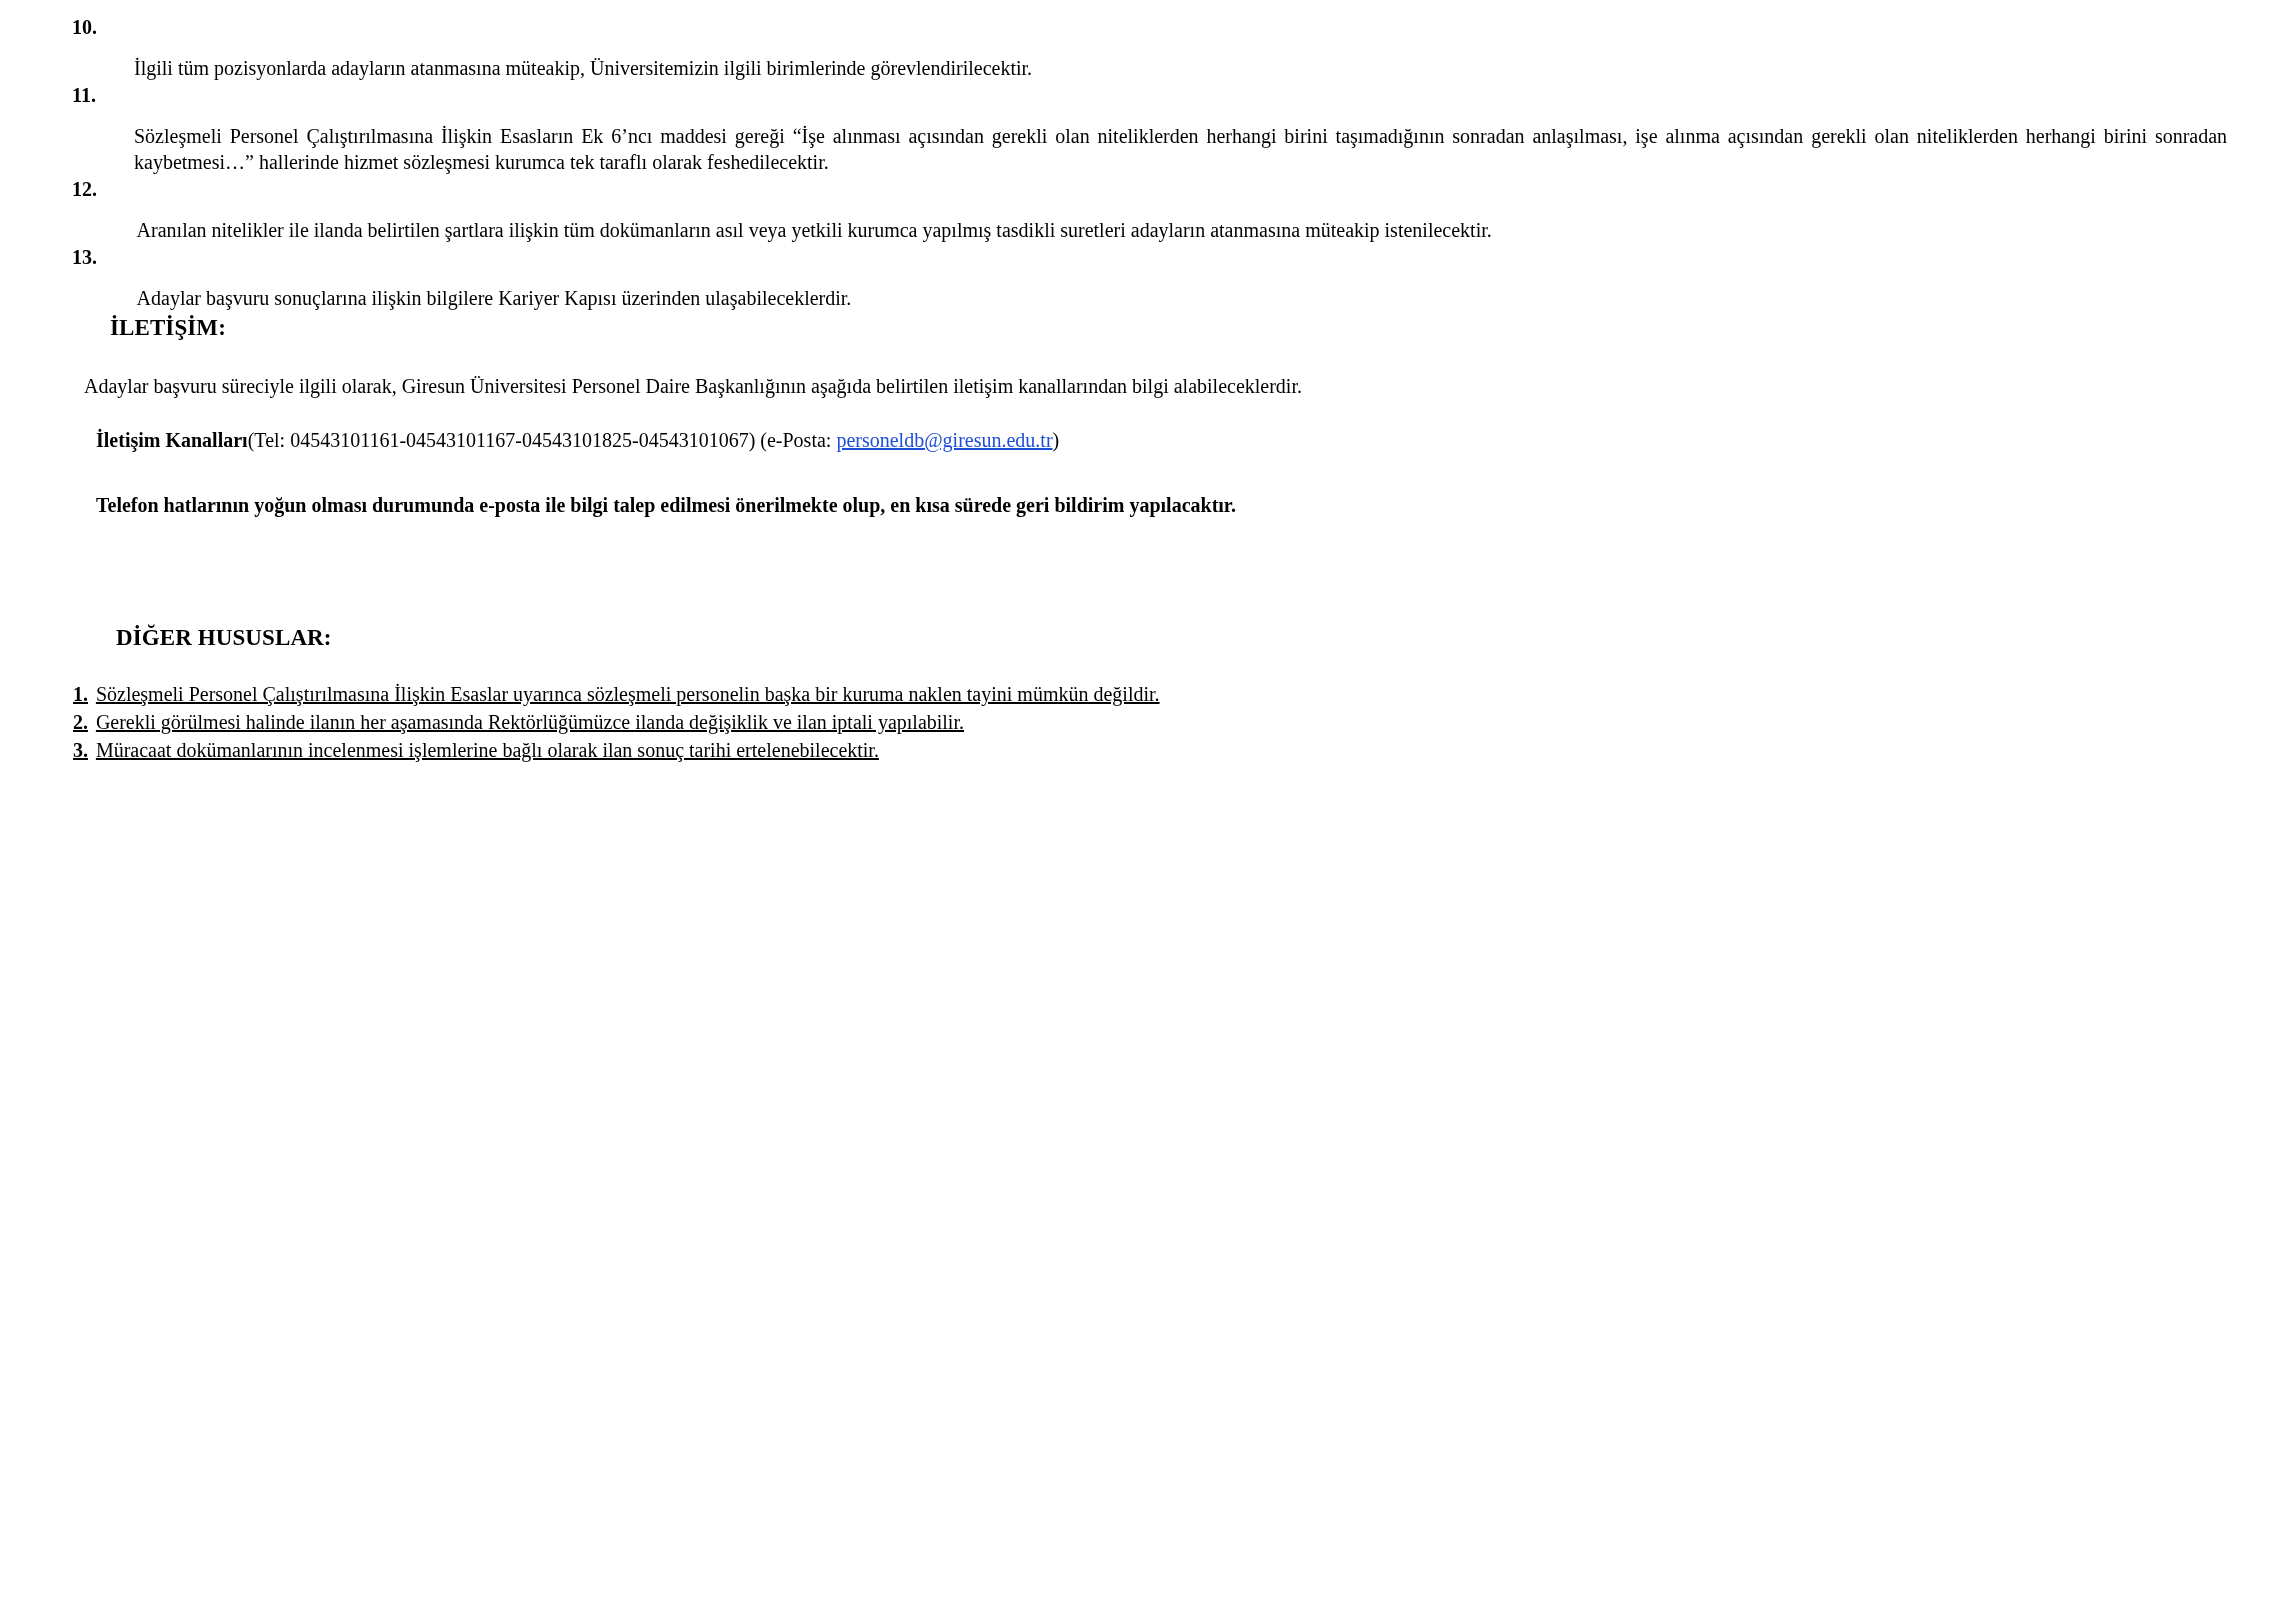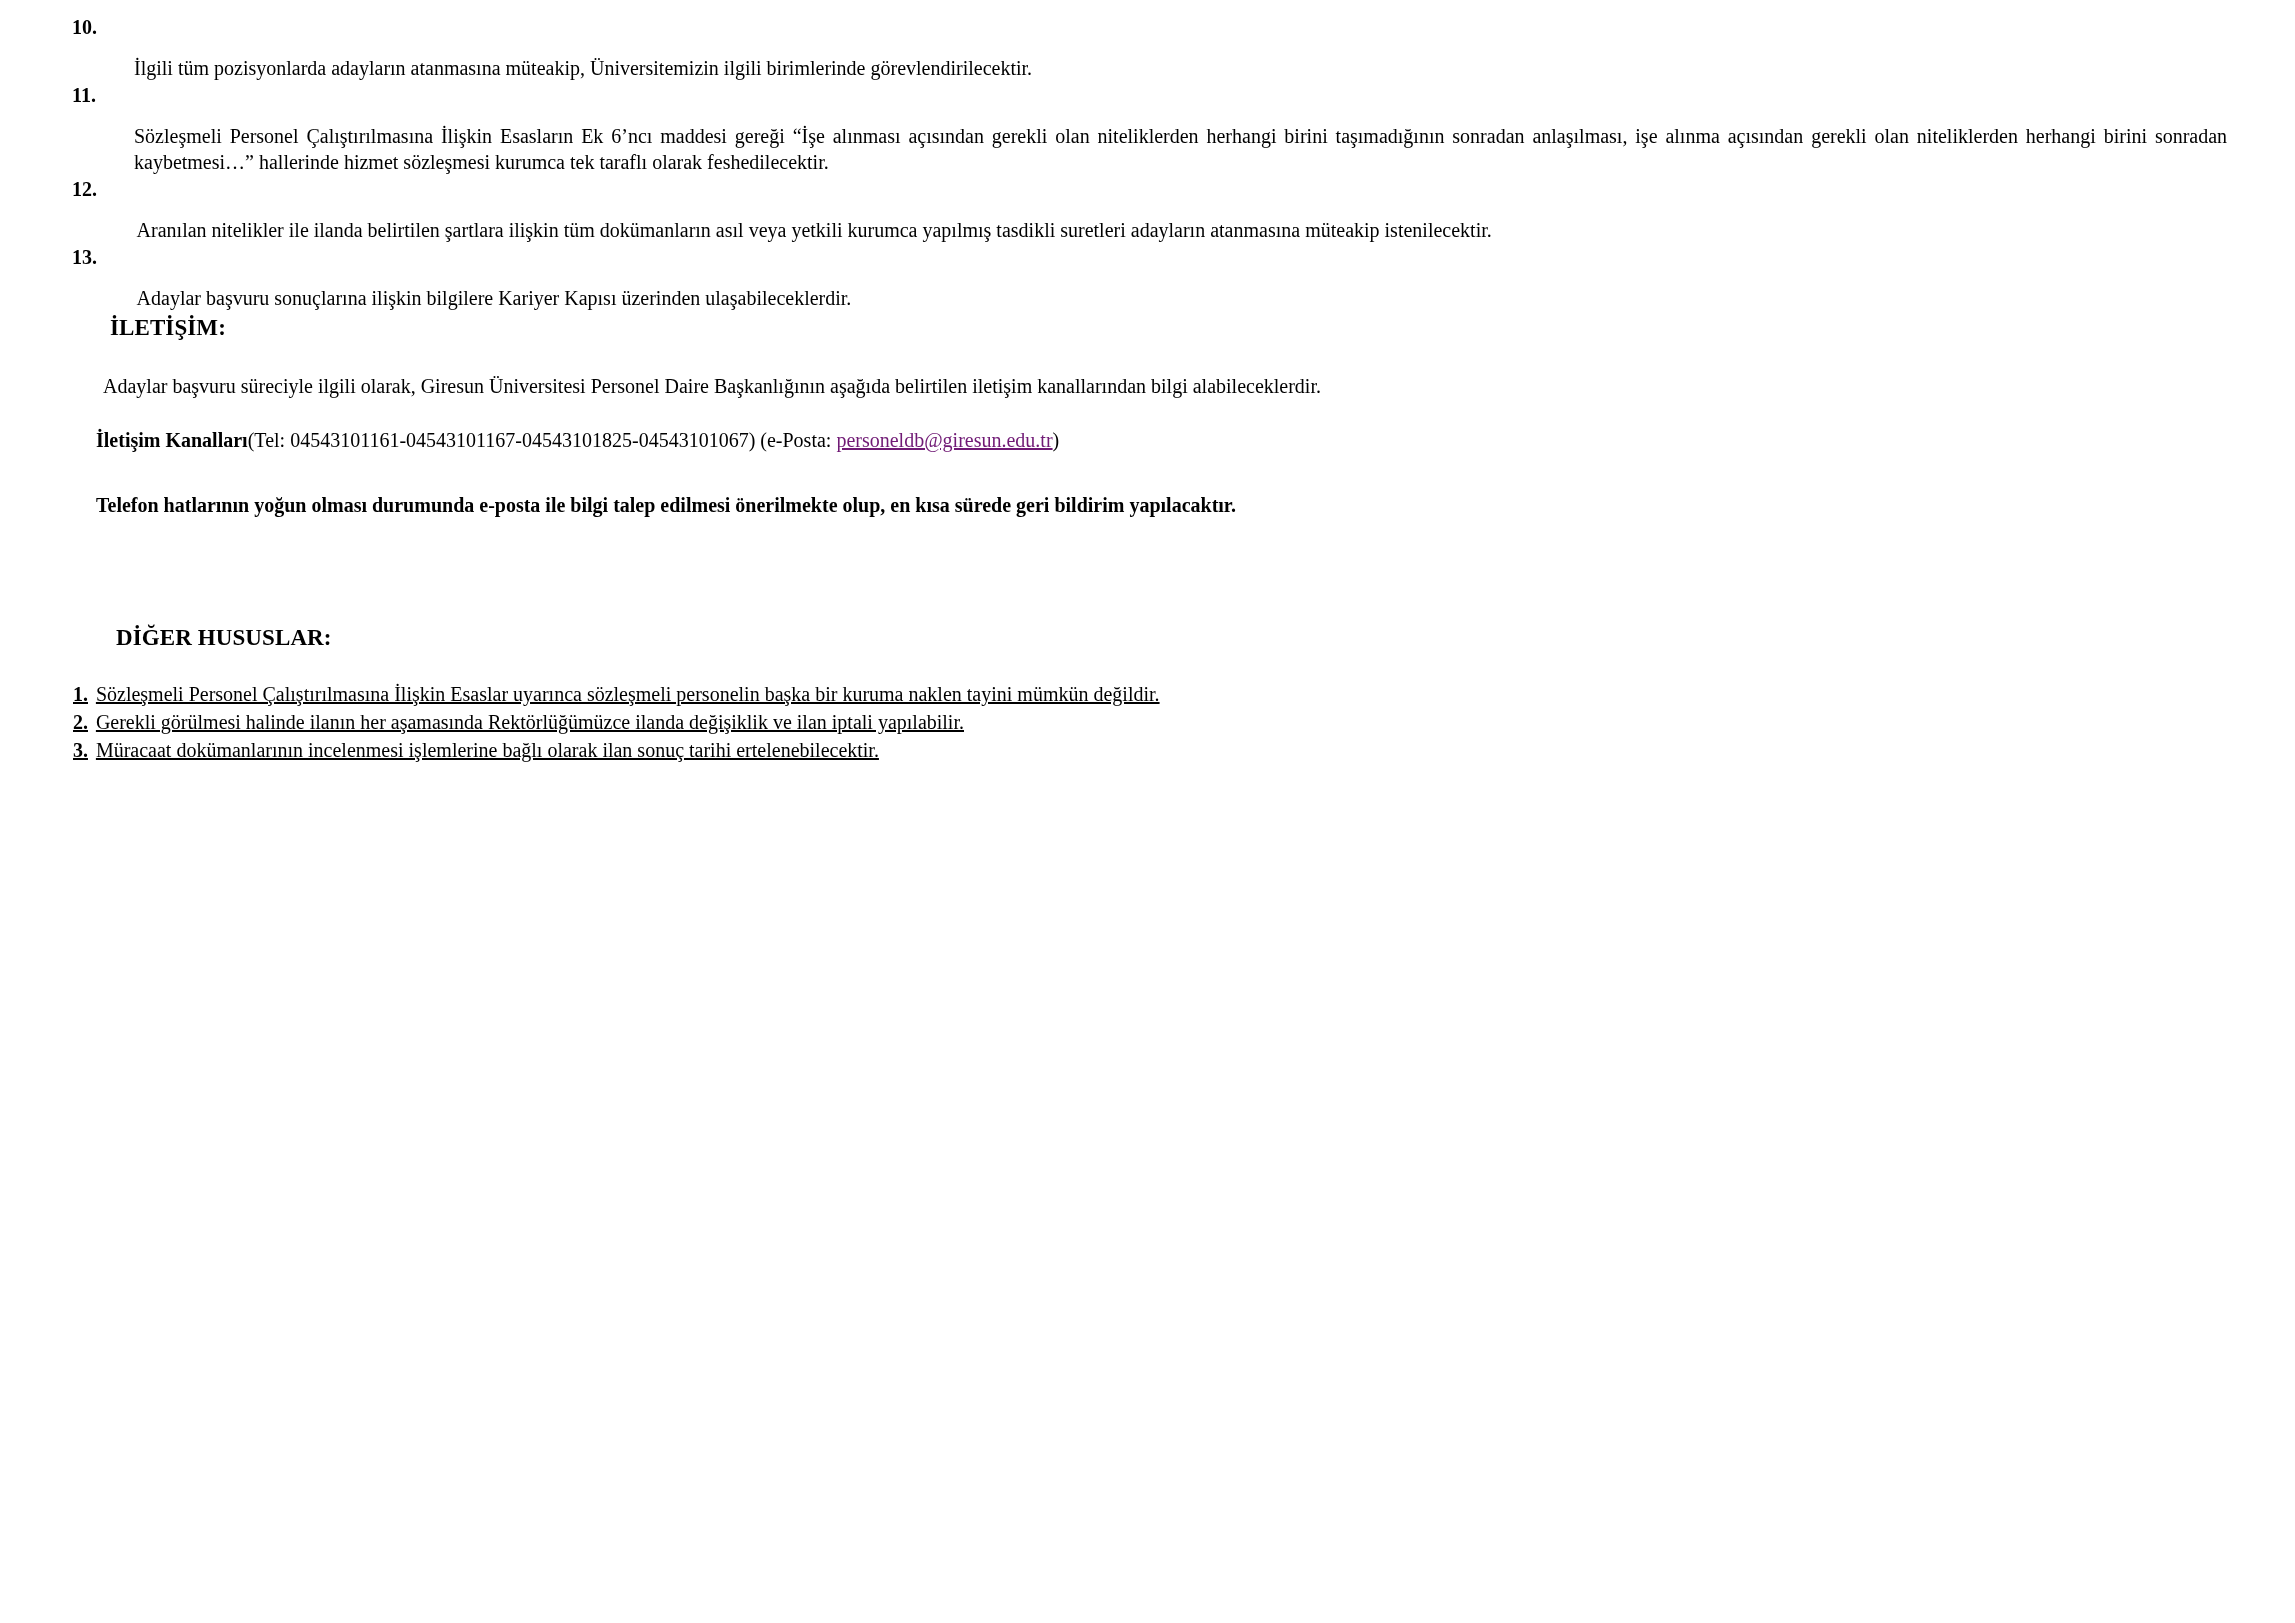--- a/index.html
+++ b/index.html
@@ -64,27 +64,27 @@
   }
   #iletisim-heading { top: 315px; left: 110px; }
   #diger-heading   { top: 625px; left: 116px; }
 
   
   .contact-line {
     position: absolute;
     font-size: 20px;
     line-height: 1.3;
   }
-  #contact-intro { top: 373px; left: 103px; width: 2094px; }
+  #contact-intro { top: 373px; left: 84px; width: 2094px; }
   #contact-channels { top: 427px; left: 96px; width: 2094px; }
   #contact-note { top: 492px; left: 96px; width: 2094px; font-weight: bold; }
 
   .label-bold { font-weight: bold; }
   a.email-link {
-    color: #701a75;
+    color: #1d4ed8;
     text-decoration: underline;
   }
 
   
   .other-list {
     position: absolute;
     top: 681px;
     left: 73px;
     width: 2127px;
   }

